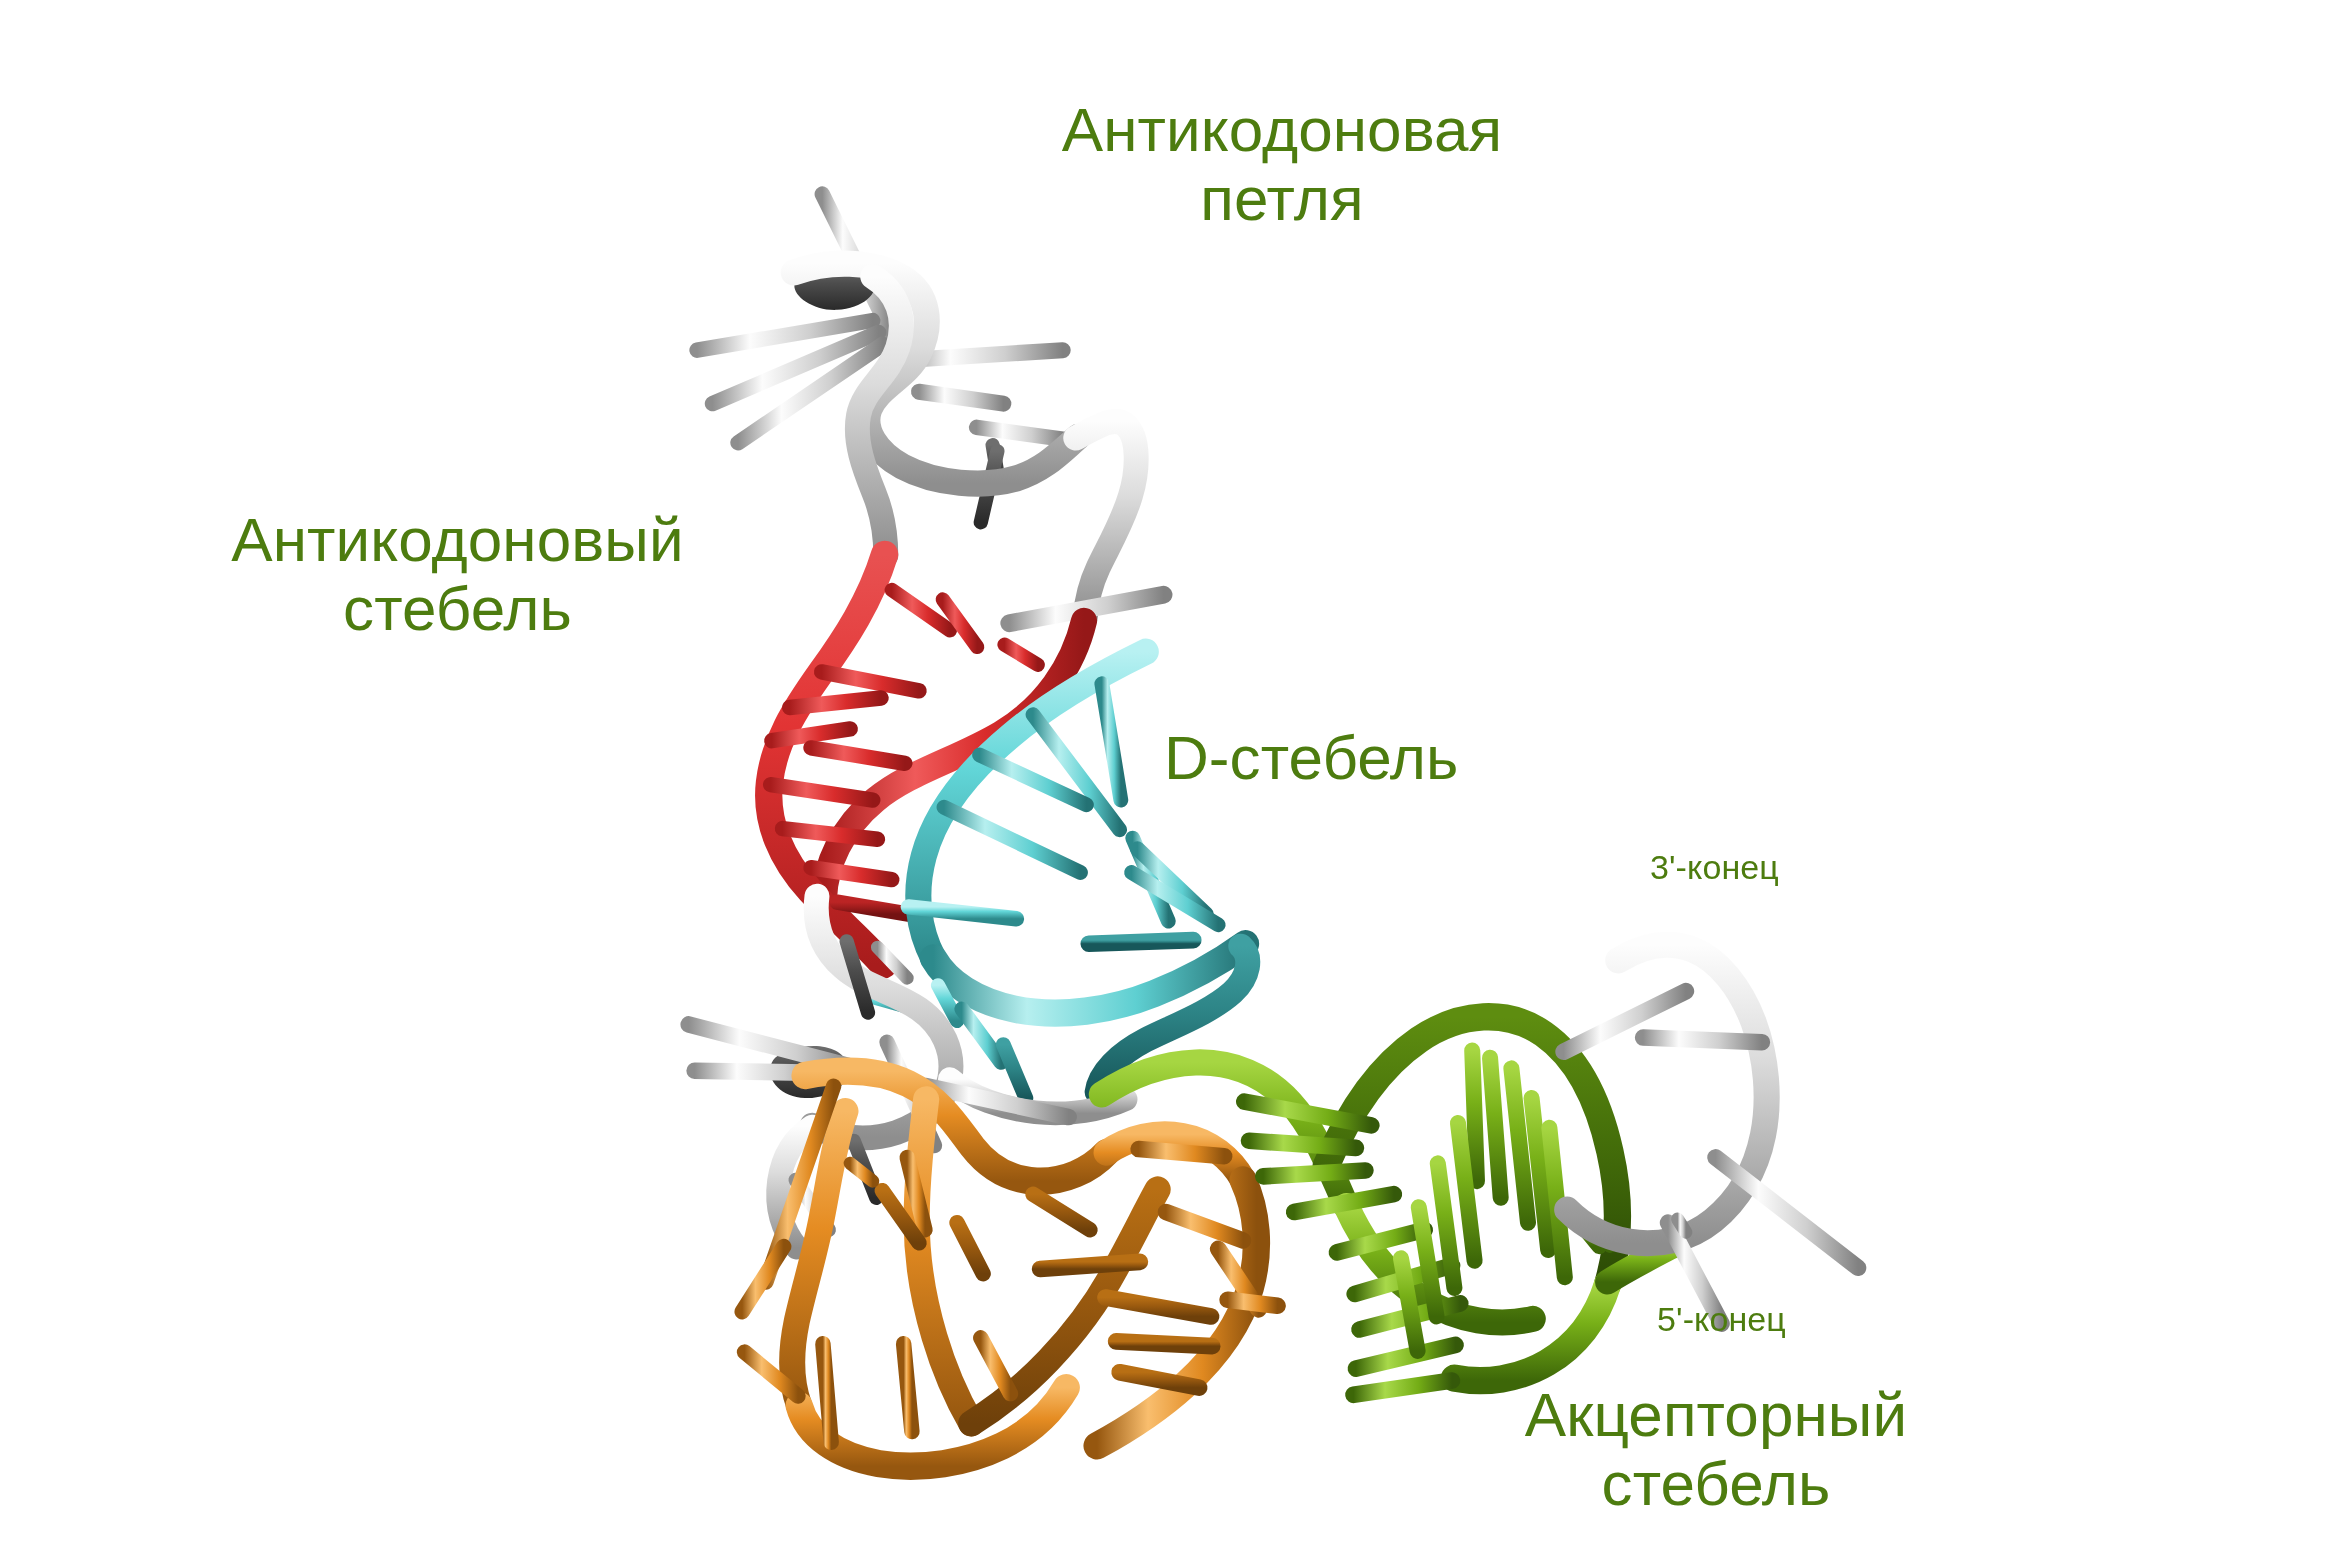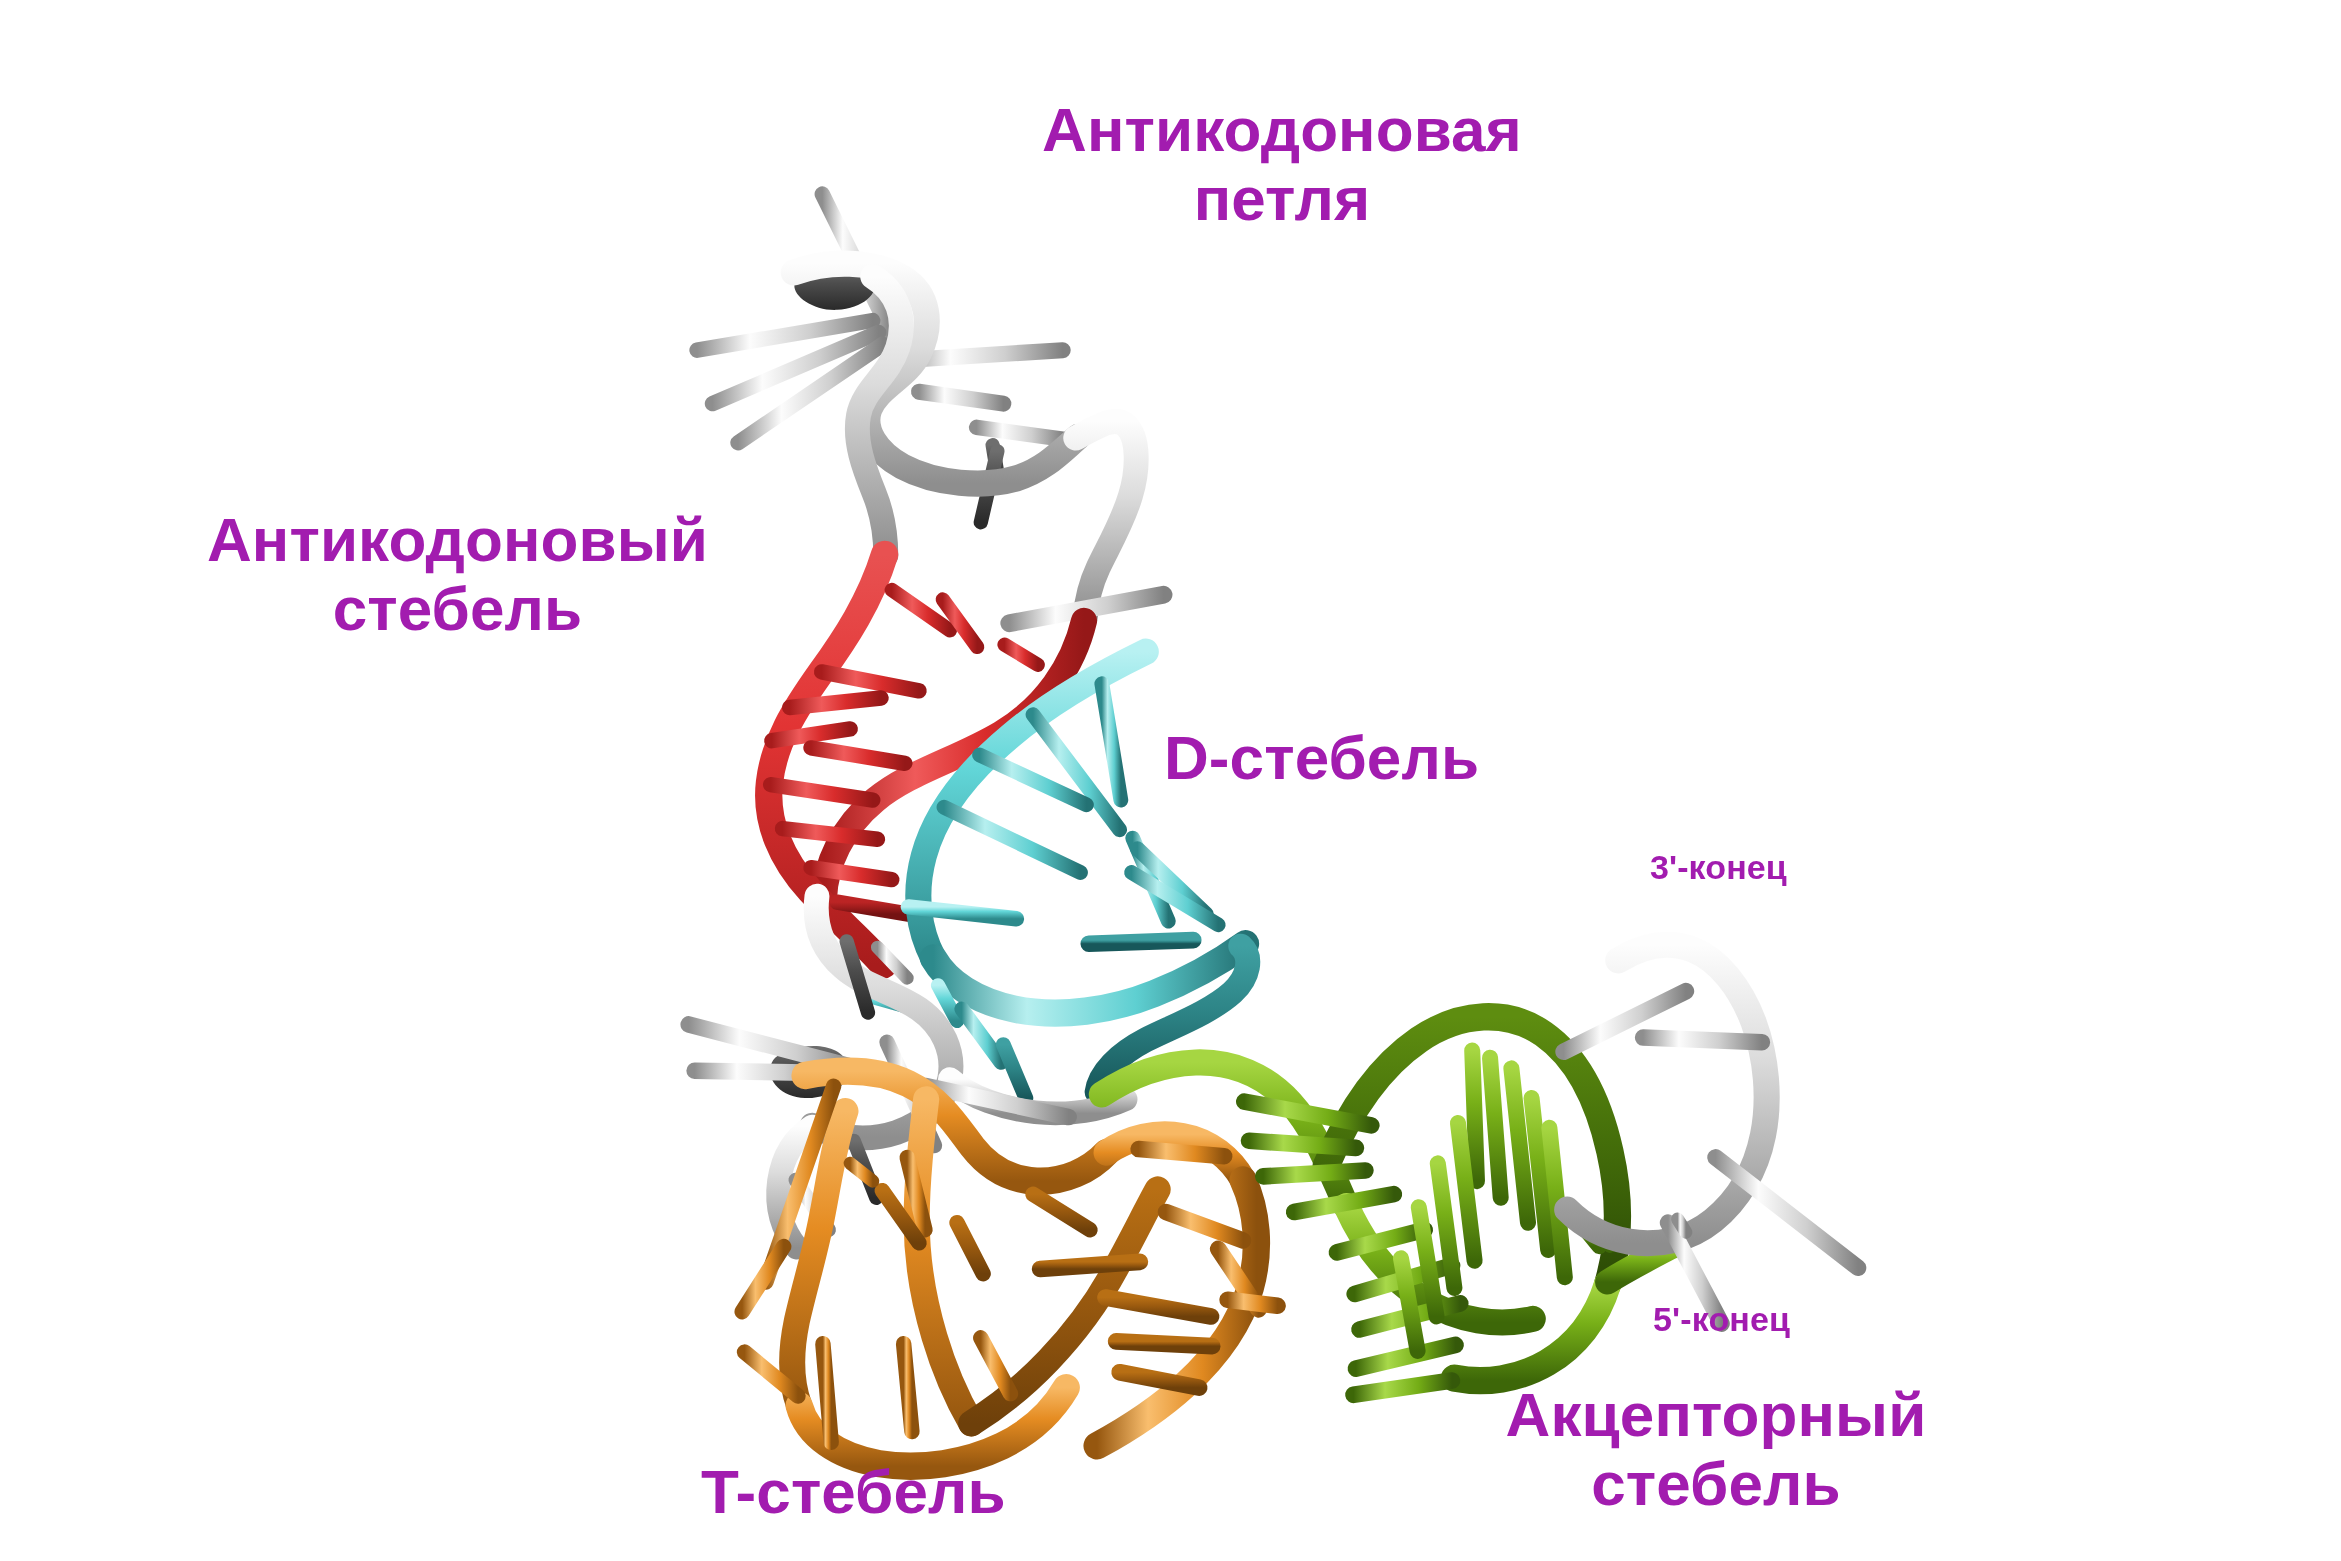--- a/index.html
+++ b/index.html
@@ -1,20 +1,20 @@
 <!DOCTYPE html>
 <html style="font-size:9.5px"><head>
 <meta charset="utf-8">
 <style>
   html,body{margin:0;padding:0;background:#ffffff;}
   body{width:2342px;height:1561px;position:relative;overflow:hidden;
        font-family:"Liberation Sans","DejaVu Sans",sans-serif;}
   #stage{position:absolute;left:0;top:0;width:2342px;height:1561px;background:#fff;}
   svg#mol{position:absolute;left:0;top:0;width:2342px;height:1561px;}
-  .lbl{position:absolute;color:#a21caf;font-weight:700;line-height:1.12;
+  .lbl{position:absolute;color:#4d7c0f;font-weight:400;line-height:1.12;
        text-align:center;white-space:pre-line;letter-spacing:0.1px;}
   .lbl-big{font-size:62px;}
   .lbl-sm{font-size:34px;}
   #lbl-anticodon-loop{left:902px;top:95px;width:760px;}
   #lbl-anticodon-stem{left:36px;top:505px;width:843px;text-align:center;}
   #lbl-dstem{left:1164px;top:715px;width:487px;text-align:left;margin-top:8px;}
   #lbl-tstem{left:701px;top:1457px;width:534px;text-align:left;}
   #lbl-acceptor{left:1348px;top:1380px;width:736px;}
   #lbl-3end{left:1650px;top:848px;width:309px;text-align:left;}
   #lbl-5end{left:1567px;top:1300px;width:309px;text-align:center;}
@@ -299,21 +299,20 @@
   </svg>
 
   <div class="lbl lbl-big" id="lbl-anticodon-loop">Антикодоновая
 петля</div>
 
   <div class="lbl lbl-big" id="lbl-anticodon-stem">Антикодоновый
 стебель</div>
 
   <div class="lbl lbl-big" id="lbl-dstem">D-стебель</div>
 
-  <div class="lbl lbl-big" id="lbl-tstem">T-стебель</div>
 
   <div class="lbl lbl-big" id="lbl-acceptor">Акцепторный
 стебель</div>
 
   <div class="lbl lbl-sm" id="lbl-3end">3'-конец</div>
 
   <div class="lbl lbl-sm" id="lbl-5end">5'-конец</div>
 
 </div>
 

